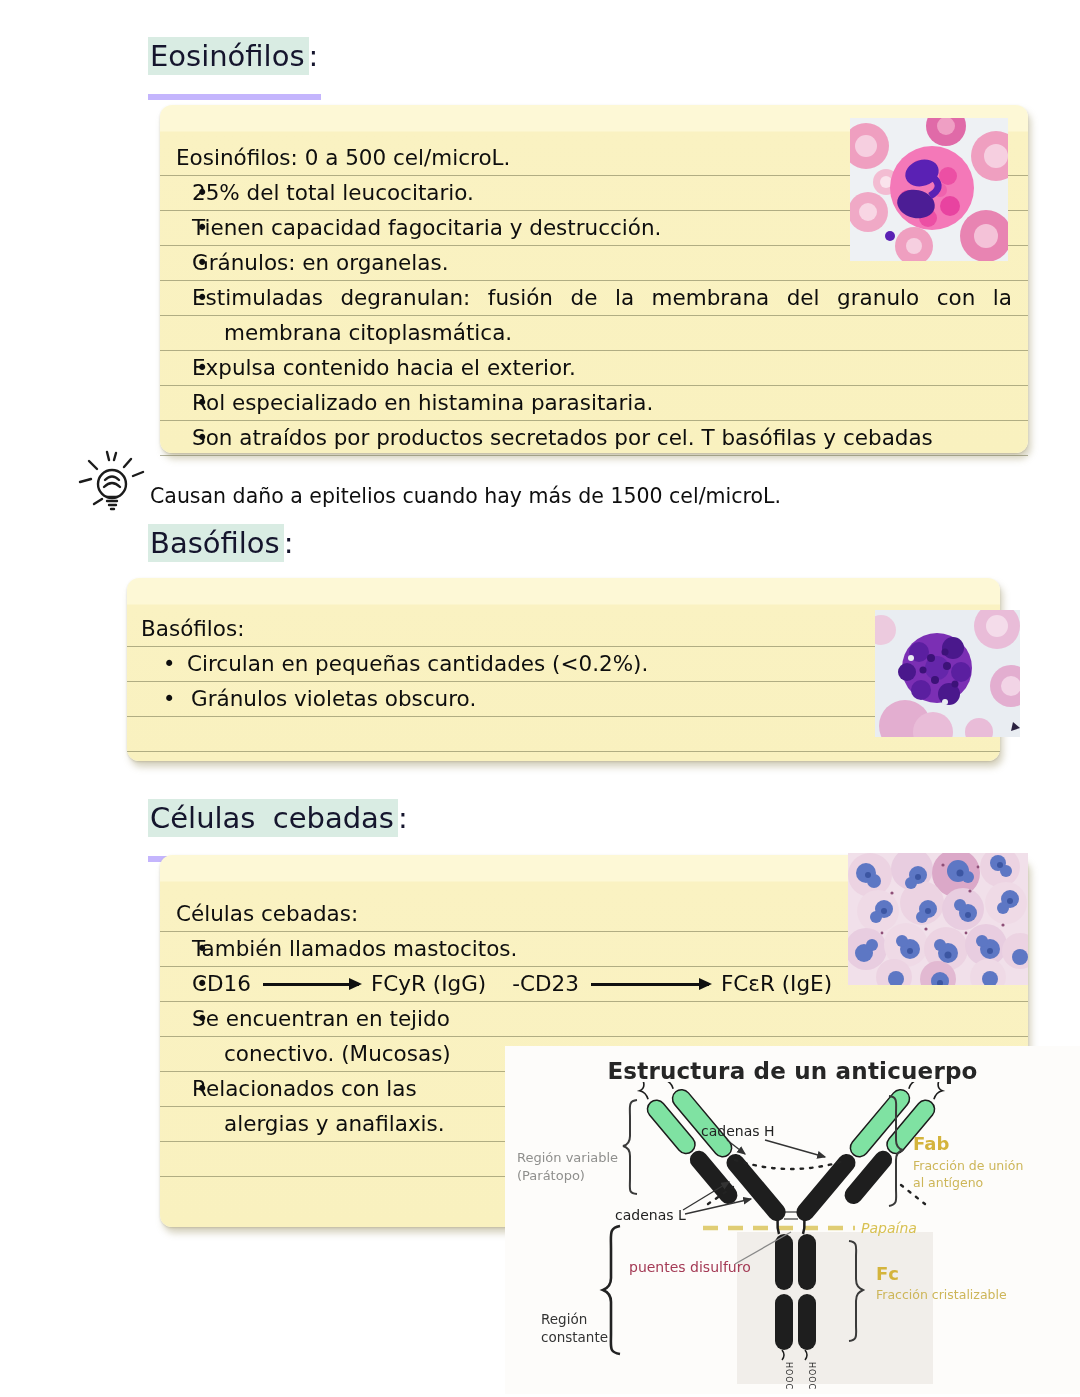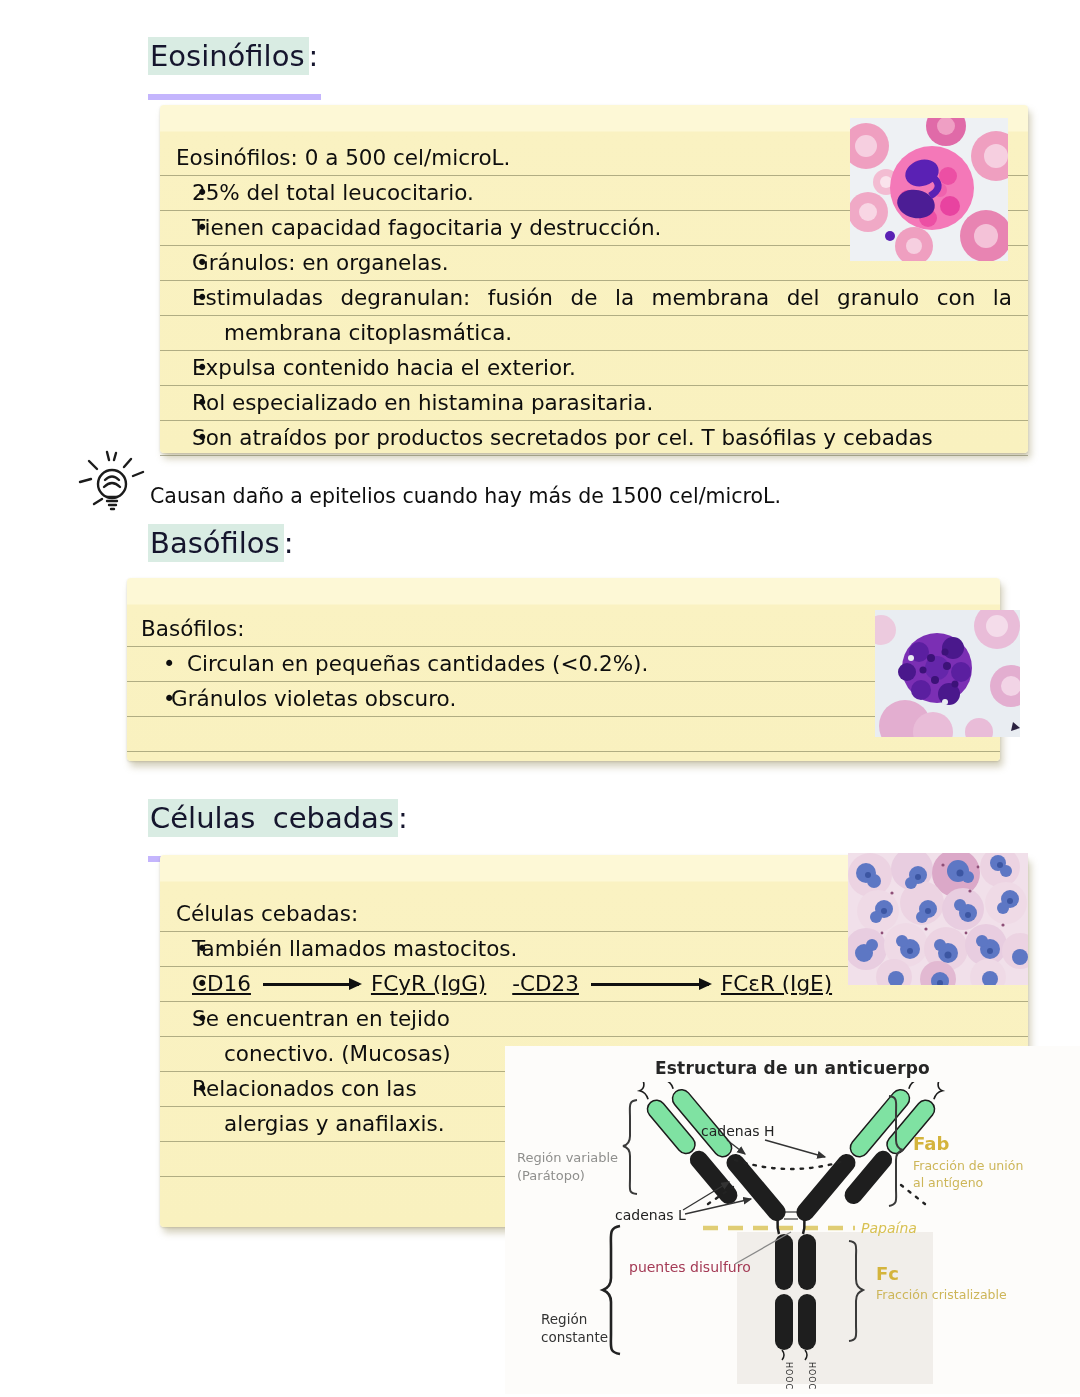--- a/index.html
+++ b/index.html
@@ -9,55 +9,55 @@
   }
   
   .sec-title {
     position:absolute; font-size:29px; font-weight:normal; color:#15152d;
     border-bottom:6px solid #c4b5fd; padding:0 3px 21px 0; line-height:1.15;
     white-space:nowrap;
   }
   .sec-title .hl { background:#d9ece3; padding:2px 4px 2px 2px; }
   
   .card {
-    position:absolute; border-radius:4px;
+    position:absolute; border-radius:12px;
     background:linear-gradient(180deg, #fdf8d6 0px, #fdf8d6 26px, #faf2c2 27px, #f9f1bf 100%);
     box-shadow:3px 6px 7px rgba(148,136,86,.38), 0 1px 2px rgba(120,110,60,.25);
   }
   .rows { position:absolute; left:0; right:0; top:0; }
   .row {
     height:34px; line-height:34px; border-bottom:1px solid rgba(116,116,80,.55);
     font-size:21.5px; color:#0e0e0e; white-space:nowrap; overflow:visible;
   }
   .row.h  { padding-left:16px; }
   .row.b  { padding-left:32px; position:relative; }
   .row.b::before { content:"•"; position:absolute; left:36px; top:0; font-size:21px; color:#0e0e0e; }
   .row.c  { padding-left:64px; }
   .row.j  { white-space:normal; text-align:justify; text-align-last:justify; padding-right:16px; }
   .cellimg { position:absolute; z-index:2; display:block; }
   
   .tip-icon { position:absolute; left:76px; top:448px; width:74px; height:74px; }
   .tip-text { position:absolute; left:150px; top:484px; font-size:20.5px; color:#0e0e0e; white-space:nowrap; }
   
   .cdrow { display:flex; align-items:center; }
-  .cdrow .t { font-size:21.5px;text-decoration:underline; }
+  .cdrow .t { font-size:21.5px; }
   .arr { height:0; border-top:3px solid #101010; position:relative; margin:0 12px; }
   .arr::after {
     content:""; position:absolute; right:-3px; top:-8px;
     border:6.5px solid transparent; border-left:13px solid #101010; border-right:0;
   }
   .arr.a1 { width:96px; } .arr.a2 { width:118px; }
   .gap { width:26px; }
   
   .antibody-panel {
     position:absolute; left:505px; top:1046px; width:575px; height:348px;
     background:#fdfcfa; z-index:3;
   }
   .antibody-title {
-    text-align:center; font-size:17px; font-weight:bold; color:#262626;
+    text-align:center; font-size:23px; font-weight:bold; color:#262626;
     padding-top:12px; letter-spacing:.2px;
   }
   .antibody-svg { position:absolute; left:0; top:36px; width:575px; height:310px; }
   svg text { font-family:"DejaVu Sans", sans-serif; }
 </style>
 </head>
 <body>
 
 <div class="sec-title" style="left:148px; top:40px;">
   <span class="hl">Eosinófilos</span><span>:</span>
@@ -131,21 +131,21 @@
 <div class="tip-text">Causan daño a epitelios cuando hay más de 1500 cel/microL.</div>
 
 <div class="sec-title" style="left:148px; top:527px;">
   <span class="hl">Basófilos</span><span>:</span>
 </div>
 
 <div class="card" style="left:127px; top:578px; width:873px; height:183px;">
   <div class="rows" style="padding-top:34px;">
     <div class="row h" style="padding-left:14px;">Basófilos:</div>
     <div class="row b" style="padding-left:60px;">Circulan en pequeñas cantidades (&lt;0.2%).</div>
-    <div class="row b" style="padding-left:44px;">Gránulos violetas obscuro.</div>
+    <div class="row b" style="padding-left:64px;">Gránulos violetas obscuro.</div>
     <div class="row"></div>
   </div>
 
   <svg class="cellimg" style="left:748px; top:32px;" width="145" height="127" viewBox="0 0 145 127">
     <rect width="145" height="127" fill="#e9edf2"></rect>
     <g>
       <circle cx="122" cy="16" r="23" fill="#e9bcd8"></circle>
         <circle cx="122" cy="16" r="11" fill="#f4dcea"></circle>
       <circle cx="136" cy="76" r="21" fill="#e3aed0"></circle>
         <circle cx="136" cy="76" r="10" fill="#f2d4e6"></circle>

